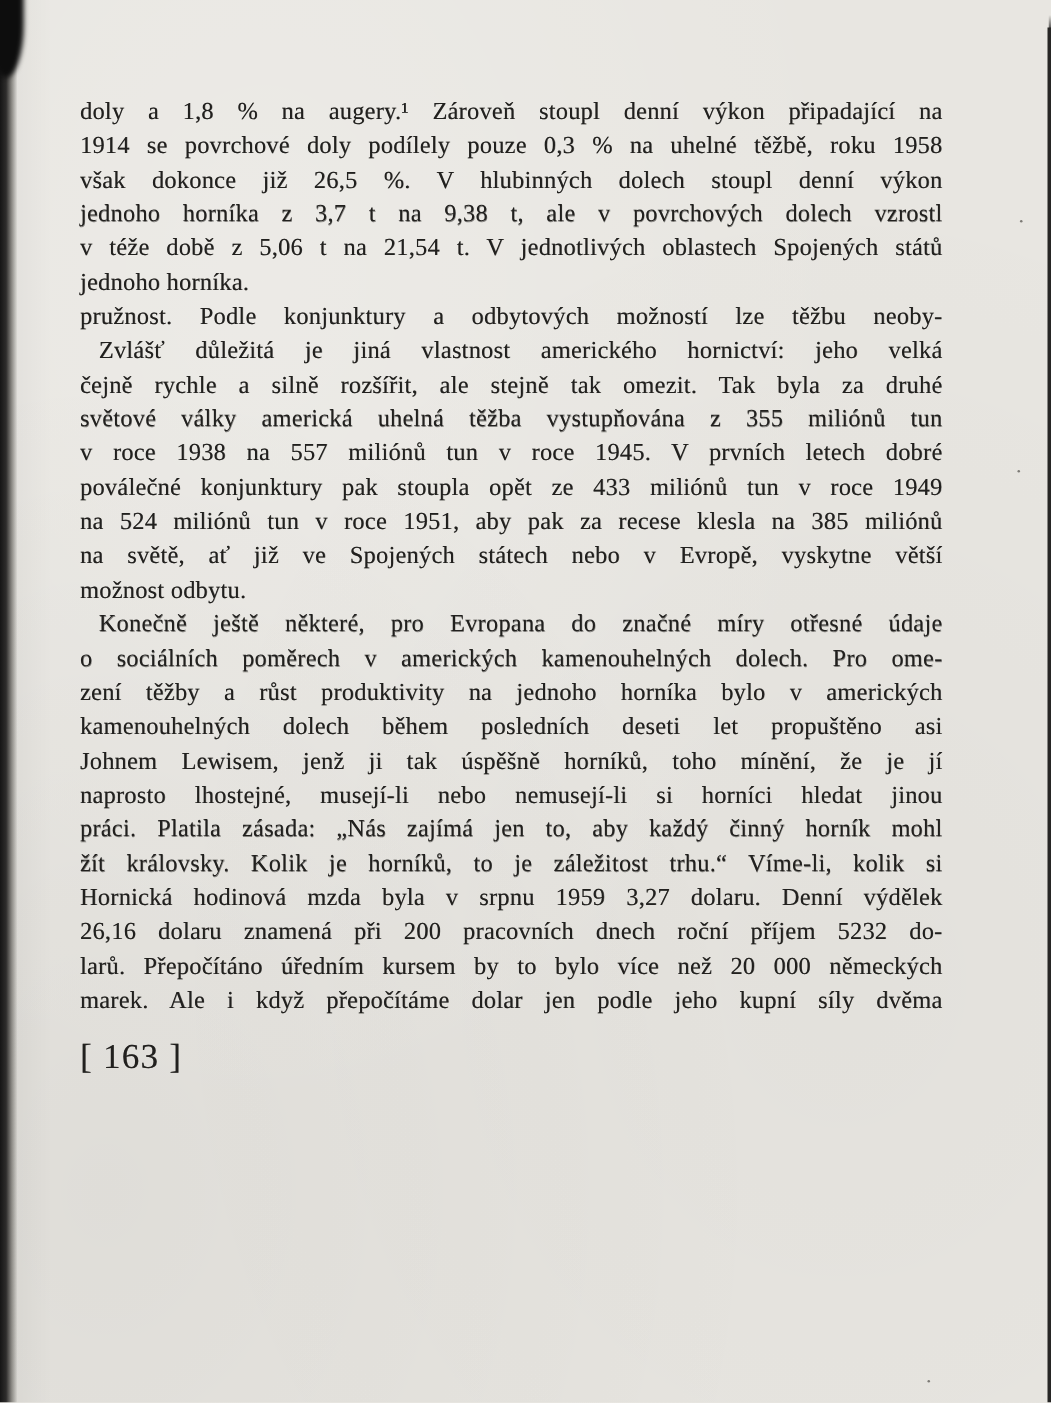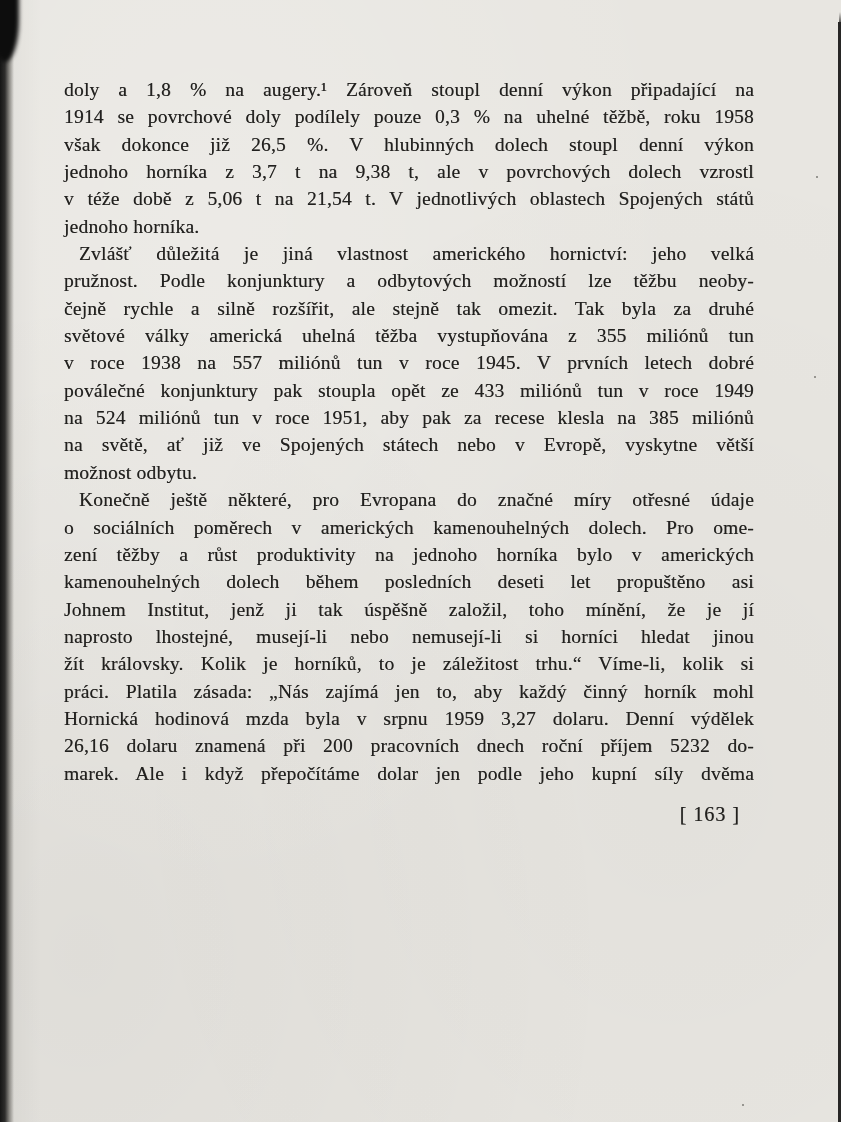--- a/index.html
+++ b/index.html
@@ -86,23 +86,22 @@
     font-size: 16px;
     line-height: 23.5px;
     letter-spacing: 0.2px;
     text-shadow: 0.3px 0.2px 0 rgba(33,32,30,0.45);
   }
   .footnote .line.indent {
     padding-left: 17px;
   }
   .pagenum-row {
     margin-top: 16px;
-    text-align: right;
     padding-right: 14px;
-    font-size: 20px;
+    font-size: 28px;
     letter-spacing: 1px;
     text-shadow: 0.3px 0.2px 0 rgba(33,32,30,0.5);
   }
 </style>
 </head>
 <body>
 
 <div class="paper"></div>
 
 <div class="edge-left"></div>
@@ -121,42 +120,43 @@
     <div>
       <div class="line">doly a 1,8 % na augery.¹ Zároveň stoupl denní výkon připadající na</div>
       <div class="line">1914 se povrchové doly podílely pouze 0,3 % na uhelné těžbě, roku 1958</div>
       <div class="line">však dokonce již 26,5 %. V hlubinných dolech stoupl denní výkon</div>
       <div class="line">jednoho horníka z 3,7 t na 9,38 t, ale v povrchových dolech vzrostl</div>
       <div class="line">v téže době z 5,06 t na 21,54 t. V jednotlivých oblastech Spojených států</div>
       <div class="line end">jednoho horníka.</div>
     </div>
 
     <div>
+      <div class="line">pružnost. Podle konjunktury a odbytových možností lze těžbu neoby-</div>
       <div class="line indent">Zvlášť důležitá je jiná vlastnost amerického hornictví: jeho velká</div>
-      <div class="line">pružnost. Podle konjunktury a odbytových možností lze těžbu neoby-</div>
       <div class="line">čejně rychle a silně rozšířit, ale stejně tak omezit. Tak byla za druhé</div>
       <div class="line">světové války americká uhelná těžba vystupňována z 355 miliónů tun</div>
       <div class="line">v roce 1938 na 557 miliónů tun v roce 1945. V prvních letech dobré</div>
       <div class="line">poválečné konjunktury pak stoupla opět ze 433 miliónů tun v roce 1949</div>
       <div class="line">na 524 miliónů tun v roce 1951, aby pak za recese klesla na 385 miliónů</div>
       <div class="line">na světě, ať již ve Spojených státech nebo v Evropě, vyskytne větší</div>
       <div class="line end">možnost odbytu.</div>
     </div>
 
     <div>
       <div class="line indent">Konečně ještě některé, pro Evropana do značné míry otřesné údaje</div>
       <div class="line">o sociálních poměrech v amerických kamenouhelných dolech. Pro ome-</div>
       <div class="line">zení těžby a růst produktivity na jednoho horníka bylo v amerických</div>
       <div class="line">kamenouhelných dolech během posledních deseti let propuštěno asi</div>
-      <div class="line">Johnem Institut, jenž ji tak úspěšně založil, toho mínění, že je jí</div>
+      <div class="line">Johnem Lewisem, jenž ji tak úspěšně horníků, toho mínění, že je jí</div>
       <div class="line">naprosto lhostejné, musejí-li nebo nemusejí-li si horníci hledat jinou</div>
+      <div class="line">práci. Platila zásada: „Nás zajímá jen to, aby každý činný horník mohl</div>
       <div class="line">žít královsky. Kolik je horníků, to je záležitost trhu.“ Víme-li, kolik si</div>
-      <div class="line">práci. Platila zásada: „Nás zajímá jen to, aby každý činný horník mohl</div>
       <div class="line">Hornická hodinová mzda byla v srpnu 1959 3,27 dolaru. Denní výdělek</div>
       <div class="line">26,16 dolaru znamená při 200 pracovních dnech roční příjem 5232 do-</div>
+      <div class="line">larů. Přepočítáno úředním kursem by to bylo více než 20 000 německých</div>
       <div class="line">marek. Ale i když přepočítáme dolar jen podle jeho kupní síly dvěma</div>
     </div>
 
   </div>
 
 
   <div class="pagenum-row">[ 163 ]</div>
 
 </div>
 

